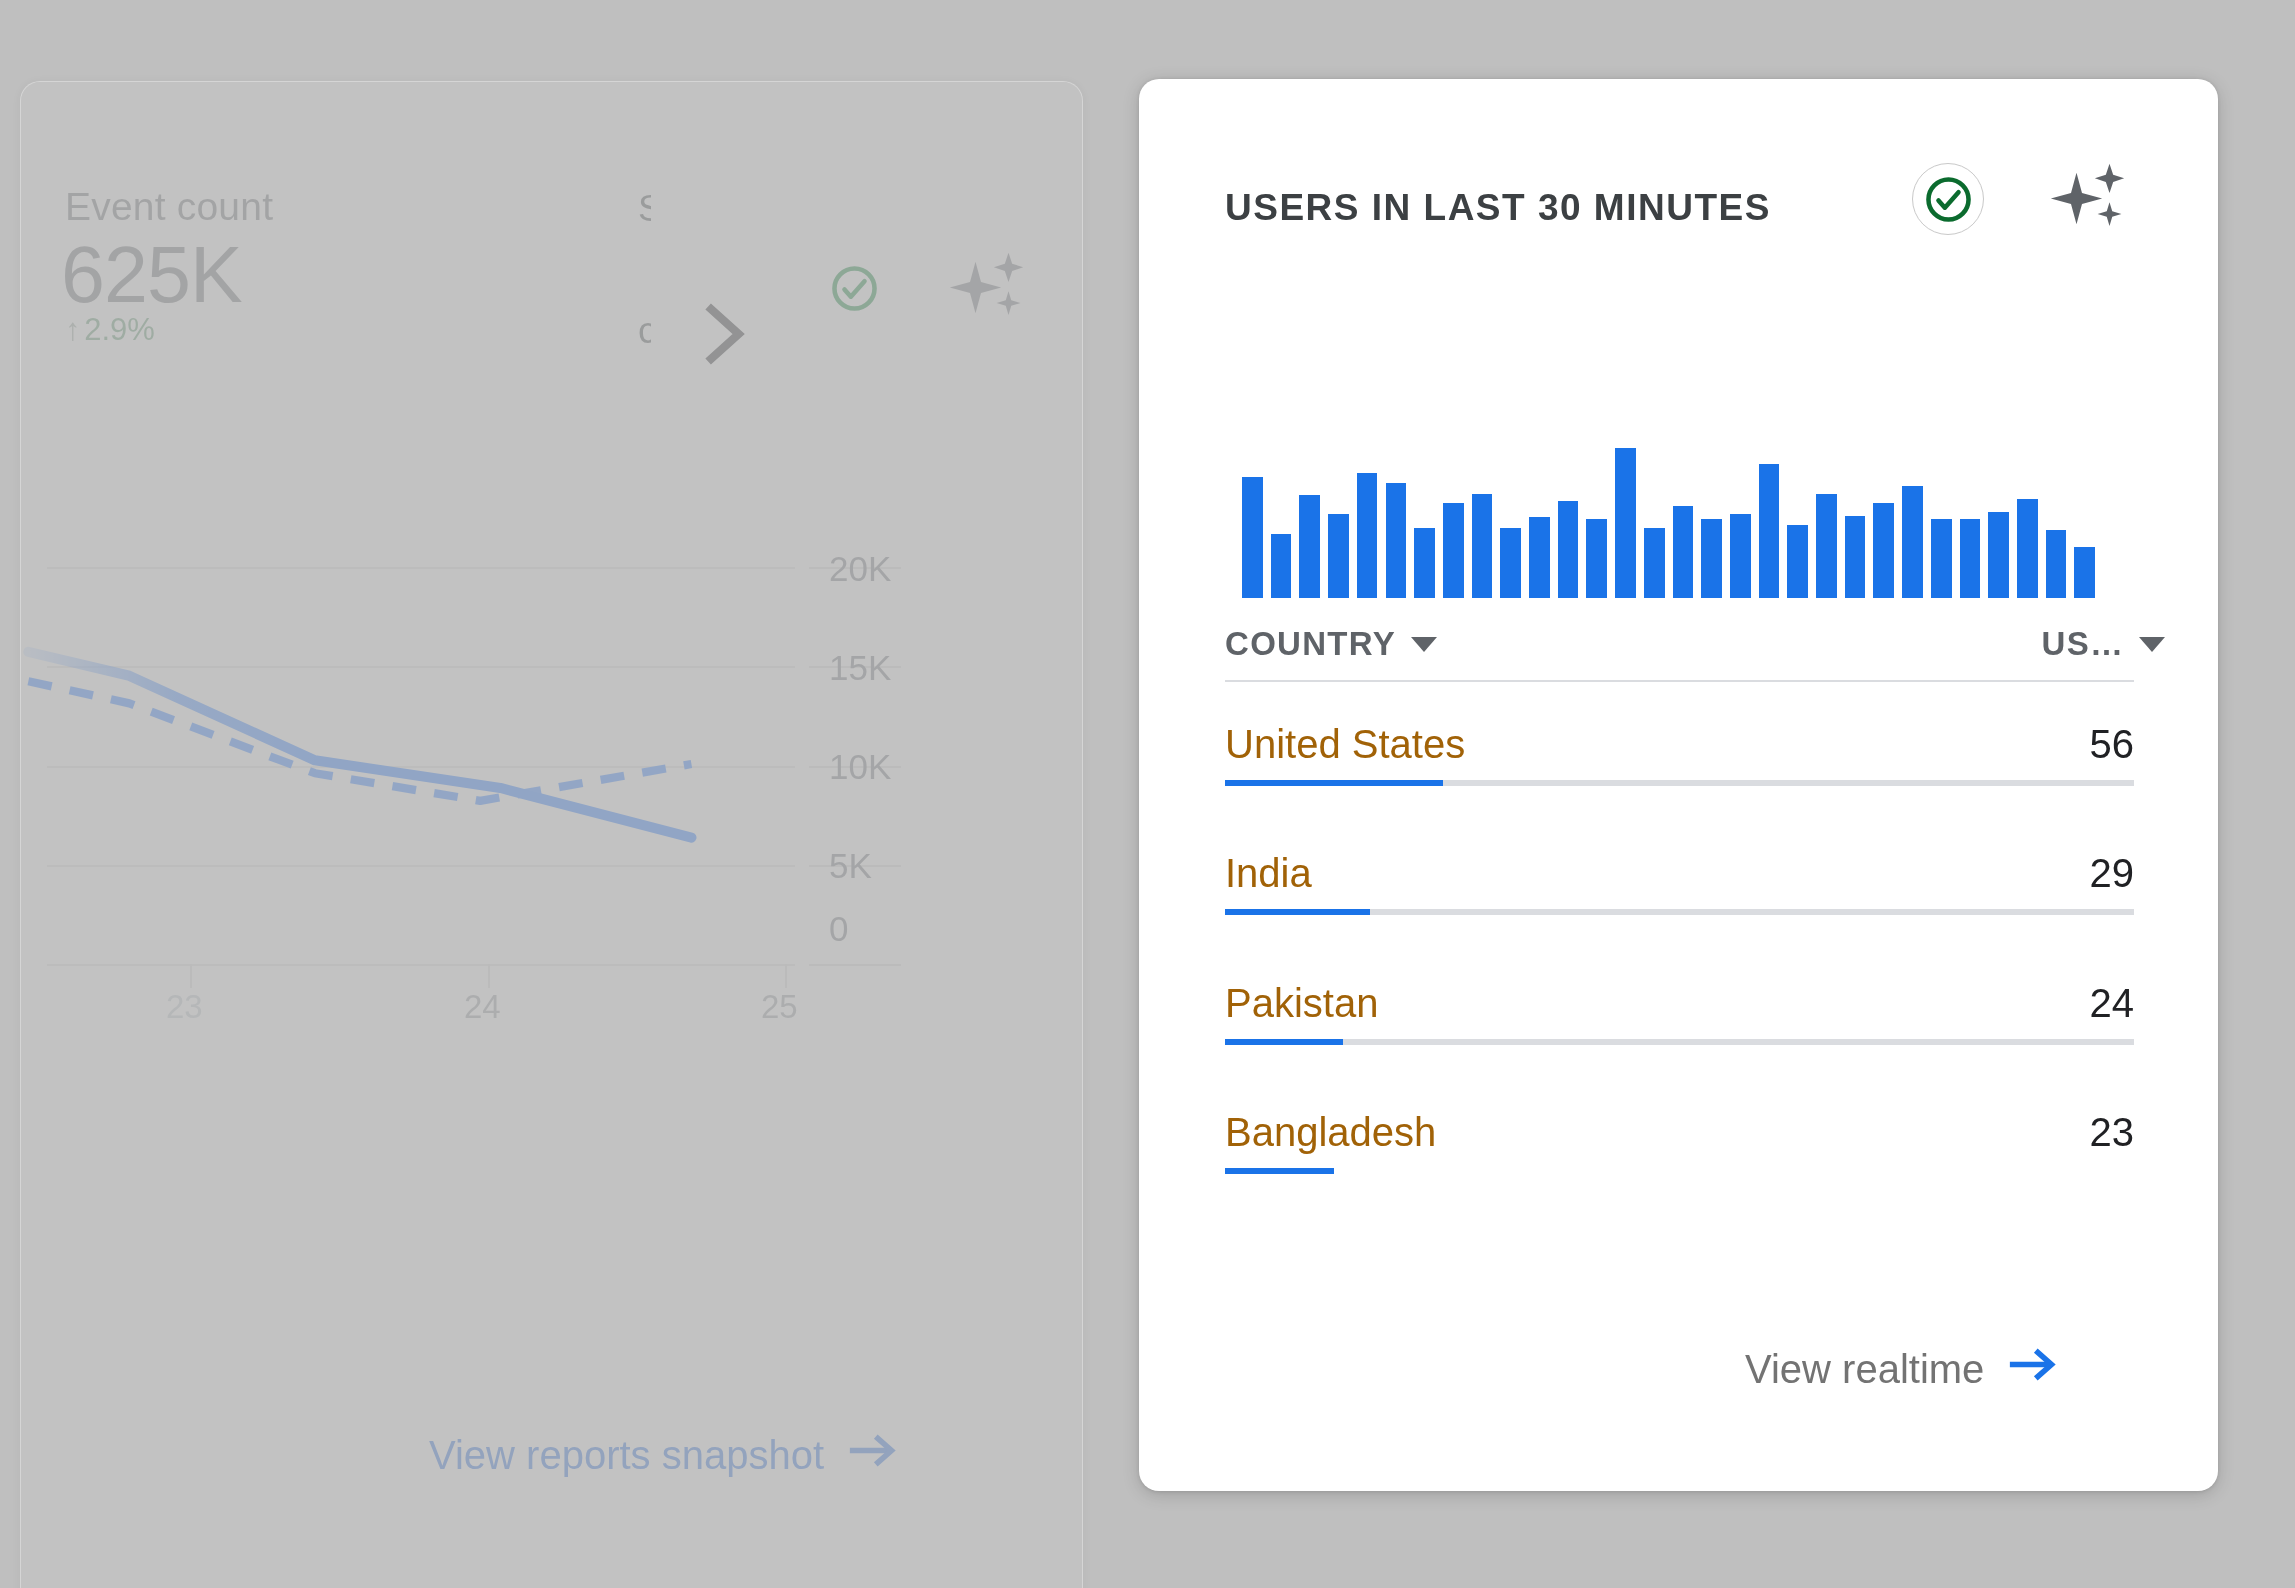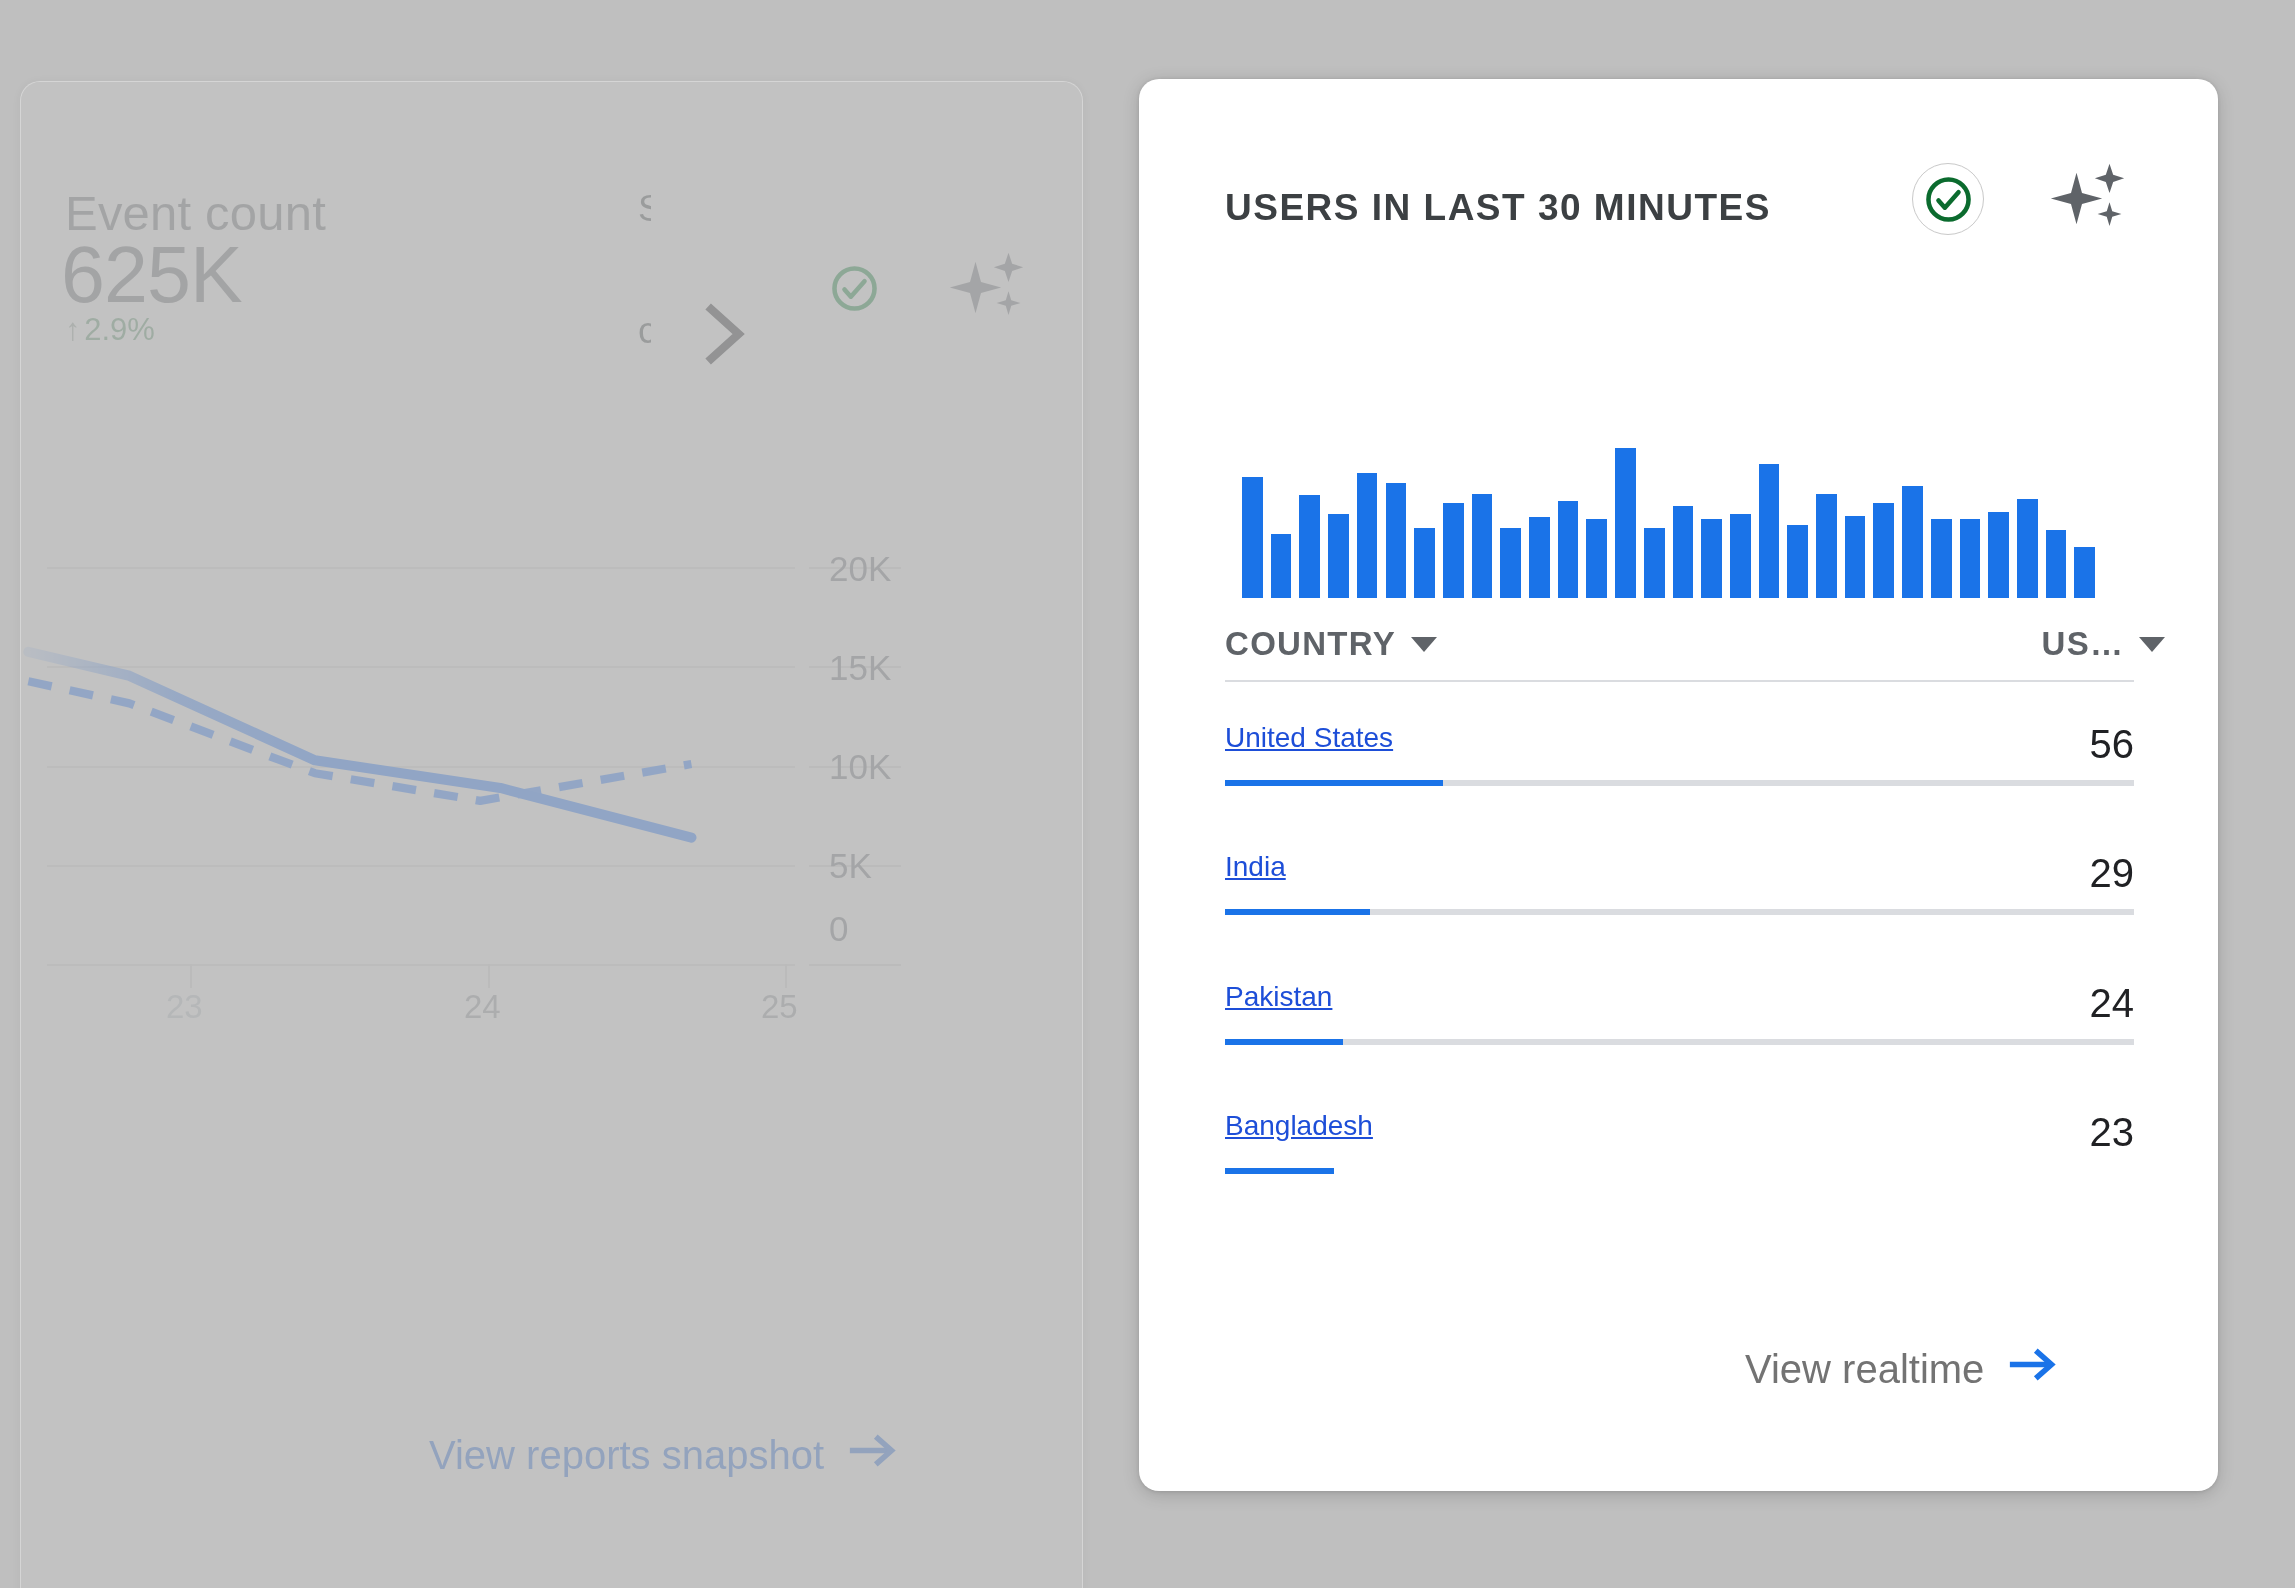--- a/index.html
+++ b/index.html
@@ -19,21 +19,21 @@
     left:20px;top:81px;width:1063px;height:1552px;
     background:rgba(255,255,255,0.16);
     border:0.9px solid rgba(255,255,255,0.22);
     box-shadow:0 1.8px 9.2px rgba(0,0,0,0.05);
     overflow:hidden;
   }
   #left-card .veil{position:absolute;inset:0;background:rgba(191,191,191,0.72);pointer-events:none;}
 
   .lc-title{
     position:absolute;left:44px;top:103px;
-    font-size:49px;color:#5c5f63;letter-spacing:0.2px;white-space:nowrap;
+    font-size:39px;color:#5c5f63;letter-spacing:0.2px;white-space:nowrap;
   }
   .lc-big{
     position:absolute;left:40px;top:147px;
     font-size:79px;color:#5c5f63;font-weight:400;letter-spacing:-0.9px;white-space:nowrap;
   }
   .lc-delta{
     position:absolute;left:44px;top:230px;
     font-size:31px;color:#4e7c5b;white-space:nowrap;
   }
   .lc-delta .arrow{color:#7d8a80;margin-right:3.7px;}
@@ -107,21 +107,21 @@
     display:flex;align-items:center;gap:14.7px;cursor:pointer;white-space:nowrap;
   }
   #th-country{left:86px;}
   #th-users{right:53px;left:auto;justify-content:space-between;}
   .caret{width:0;height:0;border-left:13px solid transparent;border-right:13px solid transparent;border-top:15.6px solid #5f6368;}
 
   .divider{position:absolute;left:86px;width:909px;height:1.8px;background:#dadce0;top:601px;}
 
   
   .crow{position:absolute;left:86px;width:909px;height:64px;}
-  .crow .cname{position:absolute;left:0;top:0;font-size:28px;color:#1d4ed8;white-space:nowrap;text-decoration:underline;}
+  .crow .cname{position:absolute;left:0;top:0;font-size:40px;color:#a16207;white-space:nowrap;}
   .crow .cval{position:absolute;right:0;top:0;font-size:40px;color:#202124;white-space:nowrap;}
   .crow .track{position:absolute;left:0;bottom:0;width:100%;height:6.4px;background:#dadce0;}
   .crow .fill{position:absolute;left:0;bottom:0;height:6.4px;background:#1a73e8;}
 </style>
 </head>
 <body>
 
 <div class="card" id="left-card">
 
   <div class="lc-title">Event count</div>

